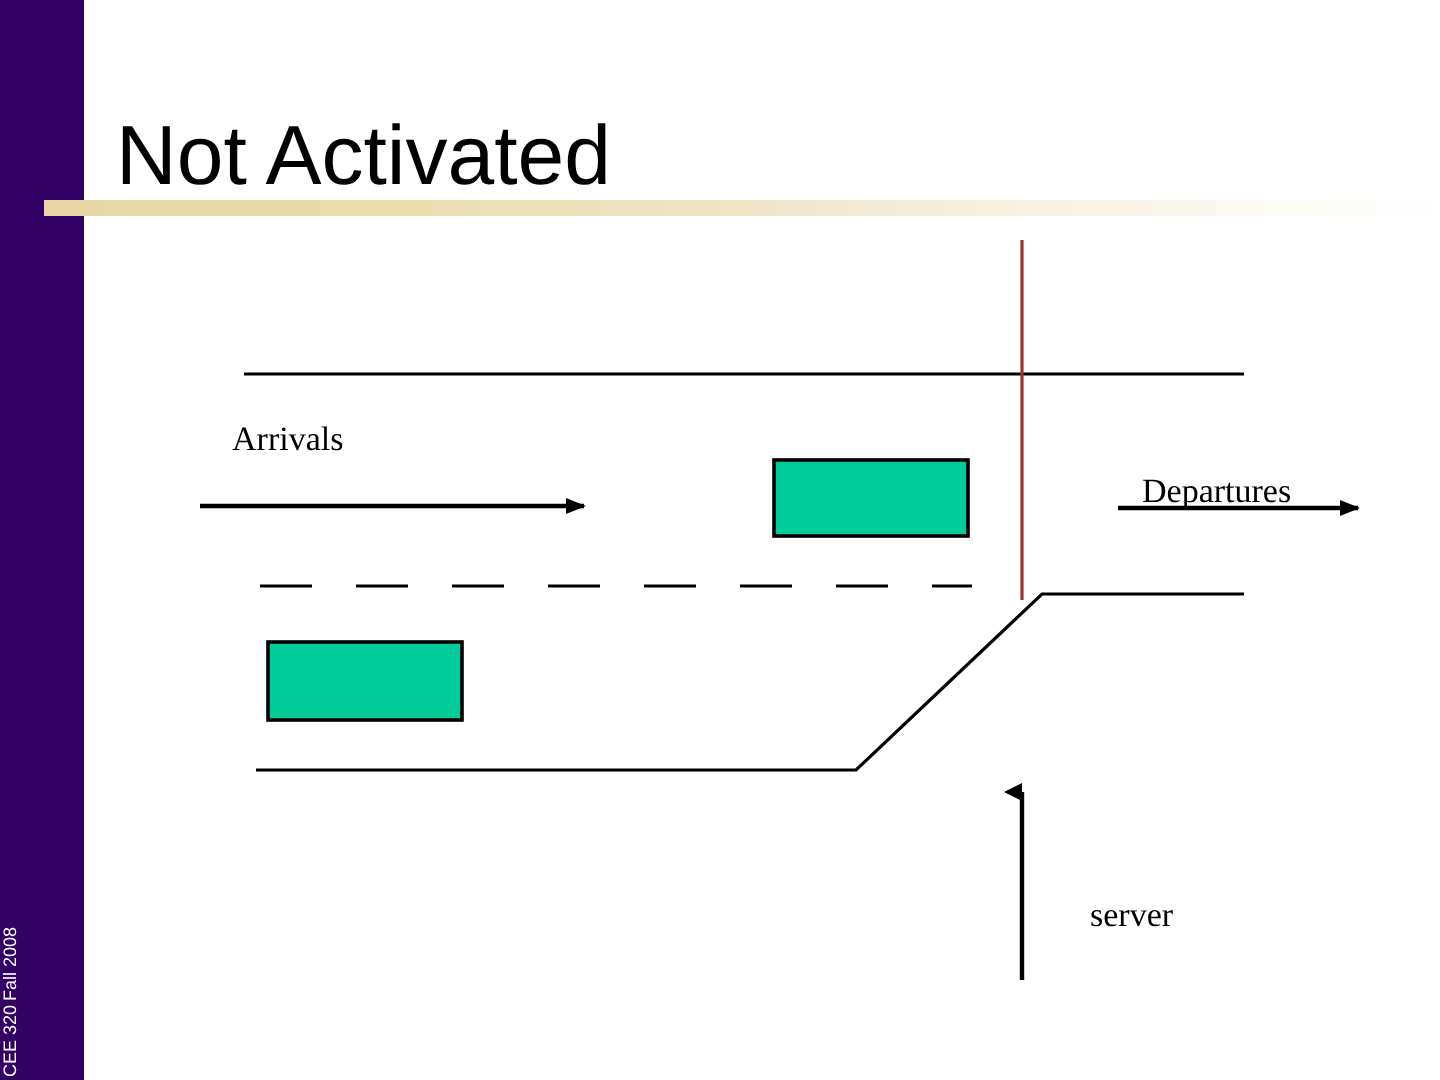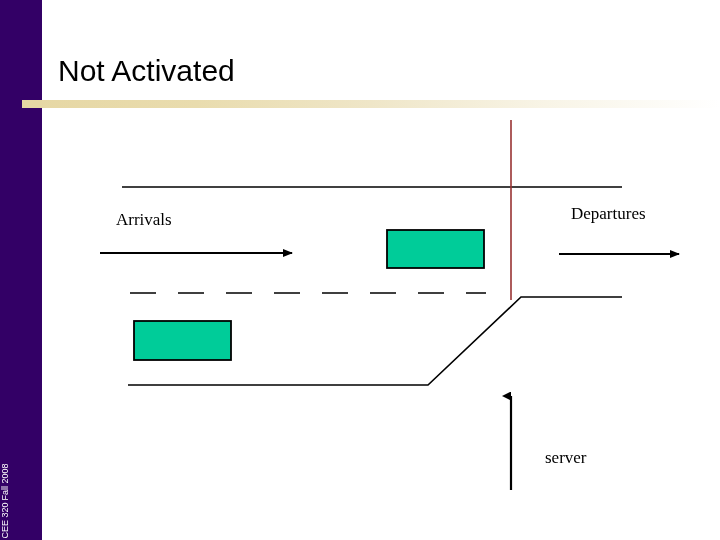--- a/index.html
+++ b/index.html
@@ -45,21 +45,21 @@
     letter-spacing: 0px;
     white-space: nowrap;
   }
   #footer-text .fline { display: block; }
   
   #page-title {
     position: absolute;
     left: 58px;
     top: 54px;
     font-family: "Liberation Sans", sans-serif;
-    font-size: 30px;
+    font-size: 42px;
     font-weight: 400;
     color: #000000;
     letter-spacing: 0px;
     white-space: nowrap;
   }
   
   #title-rule {
     position: absolute;
     left: 22px;
     top: 100px;
@@ -84,21 +84,21 @@
     height: 540px;
   }
   .diagram-label {
     position: absolute;
     font-family: "Liberation Serif", serif;
     font-size: 17px;
     color: #000000;
     white-space: nowrap;
   }
   #label-arrivals { left: 116px; top: 210px; }
-  #label-departures { left: 571px; top: 204px; }
+  #label-departures { left: 571px; top: 236px; }
   #label-server { left: 545px; top: 448px; }
 </style>
 </head>
 <body>
 
 <div id="slide">
 
   <div id="sidebar-band"></div>
 
   <div id="footer-text">

